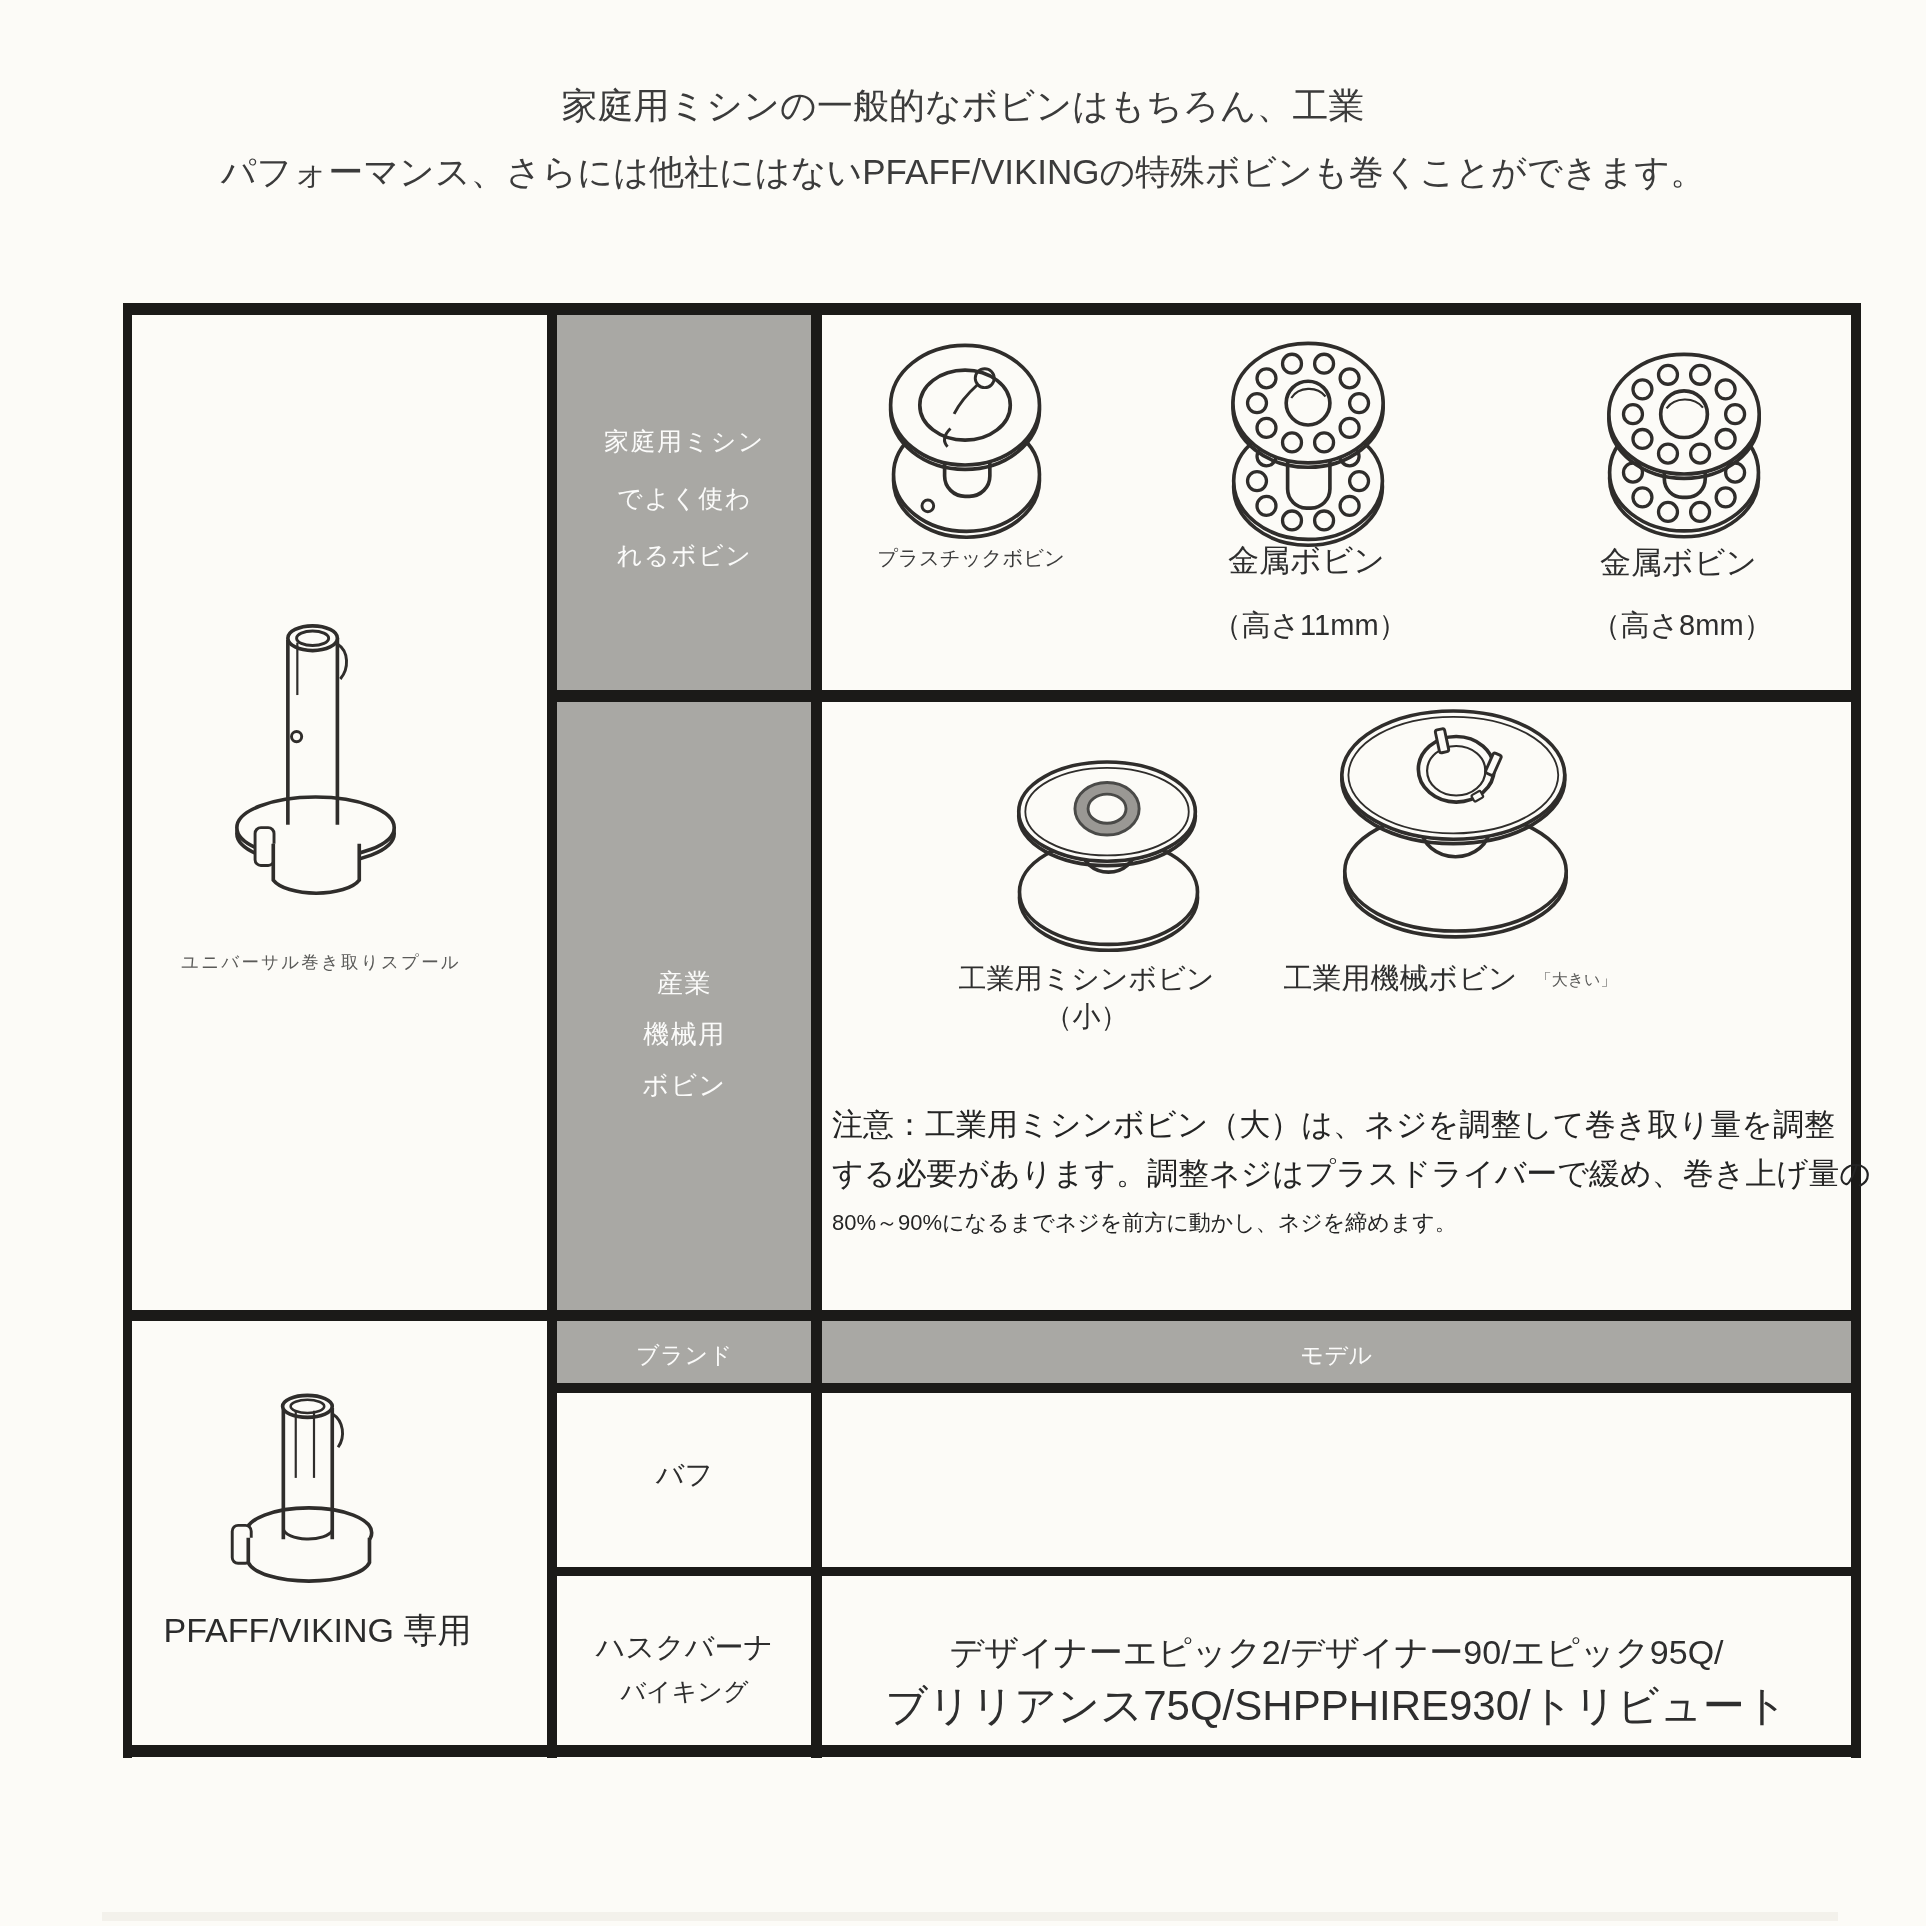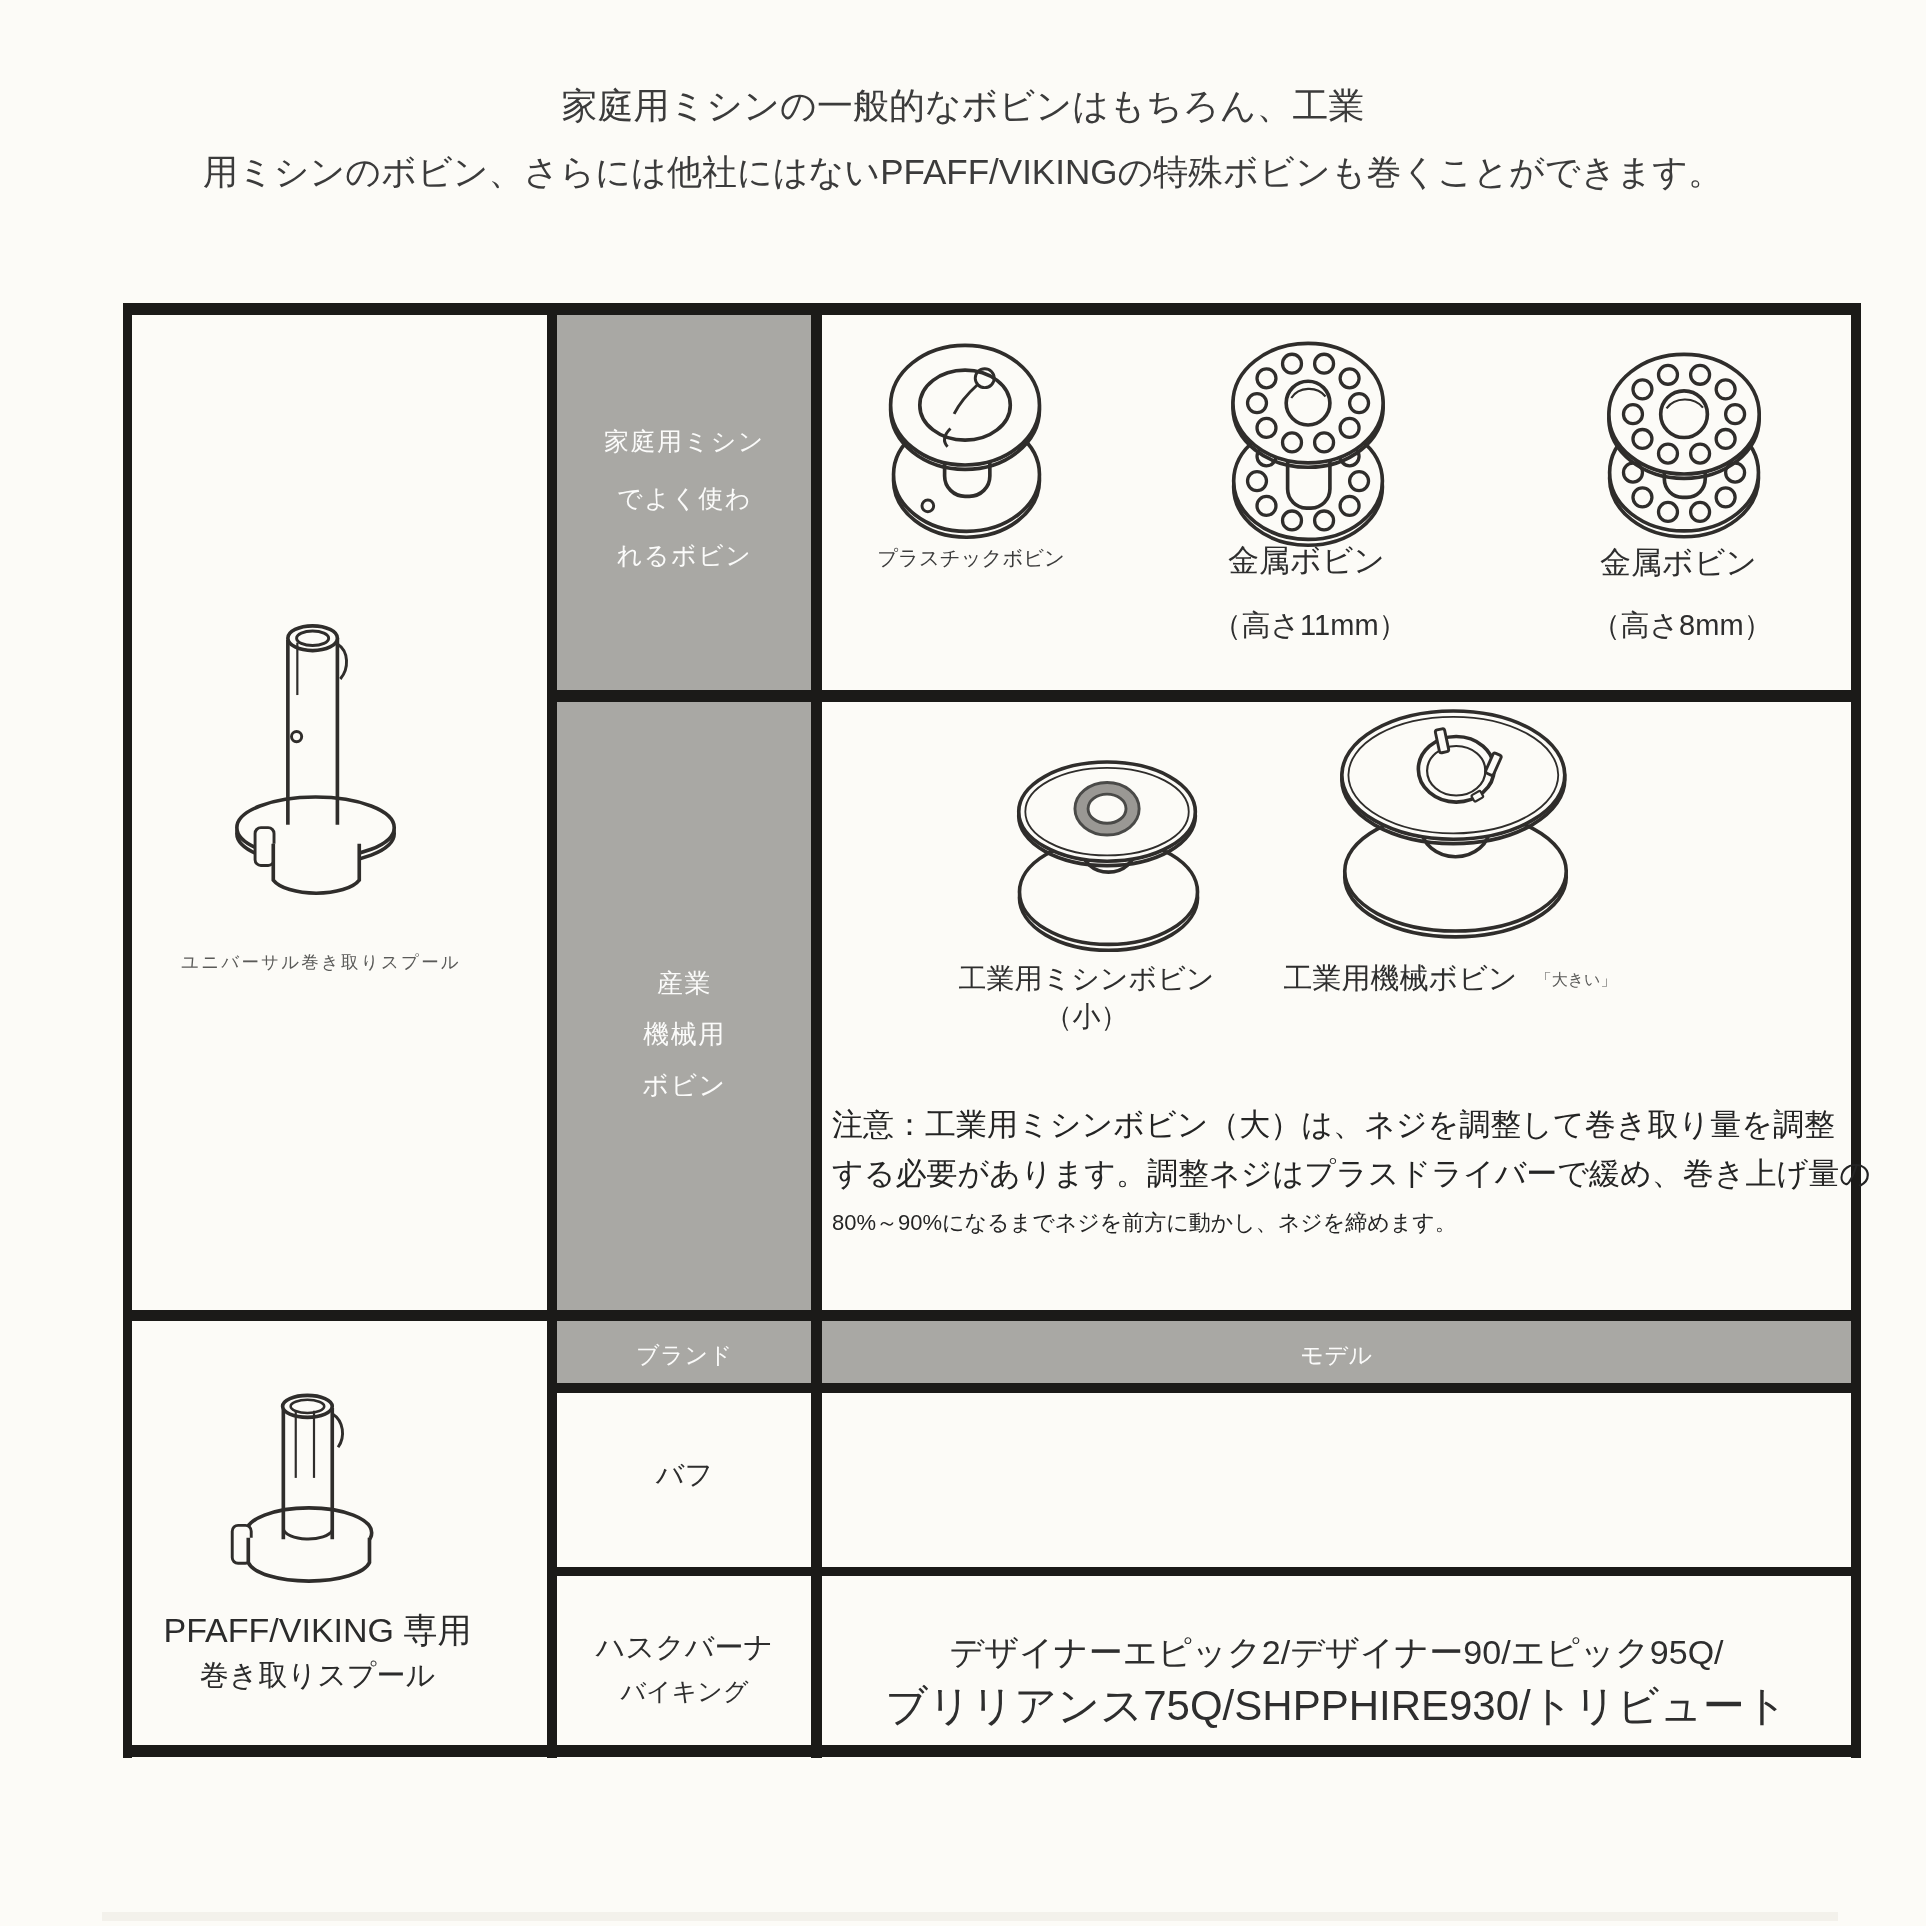--- a/index.html
+++ b/index.html
@@ -23,21 +23,21 @@
   svg{display:block;overflow:visible;}
   .cap{color:#3c3c3c;}
   .dim{color:#5a5a58;}
 </style>
 </head>
 <body>
 
 <div id="canvas">
 
   <div class="abs ctr" style="left:0;top:82px;width:1926px;font-size:36px;color:#3b3b3b;">家庭用ミシンの一般的なボビンはもちろん、工業</div>
-  <div class="abs ctr" style="left:0;top:149px;width:1926px;font-size:35px;color:#3b3b3b;">用ミシンのボビン、さらには他社にはないPFAFF/VIKINGの特殊ボビンも巻くことができます。</div>
+  <div class="abs ctr" style="left:0;top:149px;width:1926px;font-size:35px;color:#3b3b3b;">パフォーマンス、さらには他社にはないPFAFF/VIKINGの特殊ボビンも巻くことができます。</div>
 
   <div class="graycell" style="left:557px;top:314px;width:255px;height:376px;"></div>
   <div class="graycell" style="left:557px;top:702px;width:255px;height:608px;"></div>
   <div class="graycell" style="left:557px;top:1321px;width:255px;height:63px;"></div>
   <div class="graycell" style="left:822px;top:1321px;width:1029px;height:63px;"></div>
 
   <div class="bh" style="left:123px;top:303px;width:1738px;height:12.4px;"></div>
   <div class="bh" style="left:547px;top:690px;width:1313px;height:11.7px;"></div>
   <div class="bh" style="left:123px;top:1310px;width:1738px;height:11px;"></div>
   <div class="bh" style="left:547px;top:1383px;width:1313px;height:10.2px;"></div>
@@ -207,18 +207,17 @@
     <path d="M 88 36 L 88 214" fill="none" stroke="#2f2d2b" stroke-width="5"></path>
     <path d="M 155 34 L 155 214" fill="none" stroke="#2f2d2b" stroke-width="5"></path>
     <path d="M 88 200 A 34 15 0 0 0 155 202" fill="none" stroke="#2f2d2b" stroke-width="4"></path>
     <ellipse cx="121" cy="32" rx="34" ry="15" fill="#fcfbf7" stroke="#2f2d2b" stroke-width="5"></ellipse>
     <ellipse cx="121" cy="32" rx="23" ry="9" fill="none" stroke="#2f2d2b" stroke-width="3.5"></ellipse>
     <path d="M 105 38 L 105 130" fill="none" stroke="#2f2d2b" stroke-width="3"></path>
     <path d="M 130 38 L 130 130" fill="none" stroke="#2f2d2b" stroke-width="3"></path>
     <path d="M 155 42 C 171 52 173 74 163 88" fill="none" stroke="#2f2d2b" stroke-width="4"></path>
   </svg>
   <div class="abs ctr" style="left:124px;top:1608px;width:387px;font-size:34px;color:#2b2b2b;">PFAFF/VIKING 専用</div>
-  <div class="abs ctr" style="left:124px;top:1656px;width:387px;font-size:29px;color:#2b2b2b;">巻き取りスプール</div>
 
   <div class="abs" style="left:102px;top:1912px;width:1736px;height:8.8px;background:#efede5;opacity:0.7;"></div>
 
 </div>
 
 
 </body></html>

